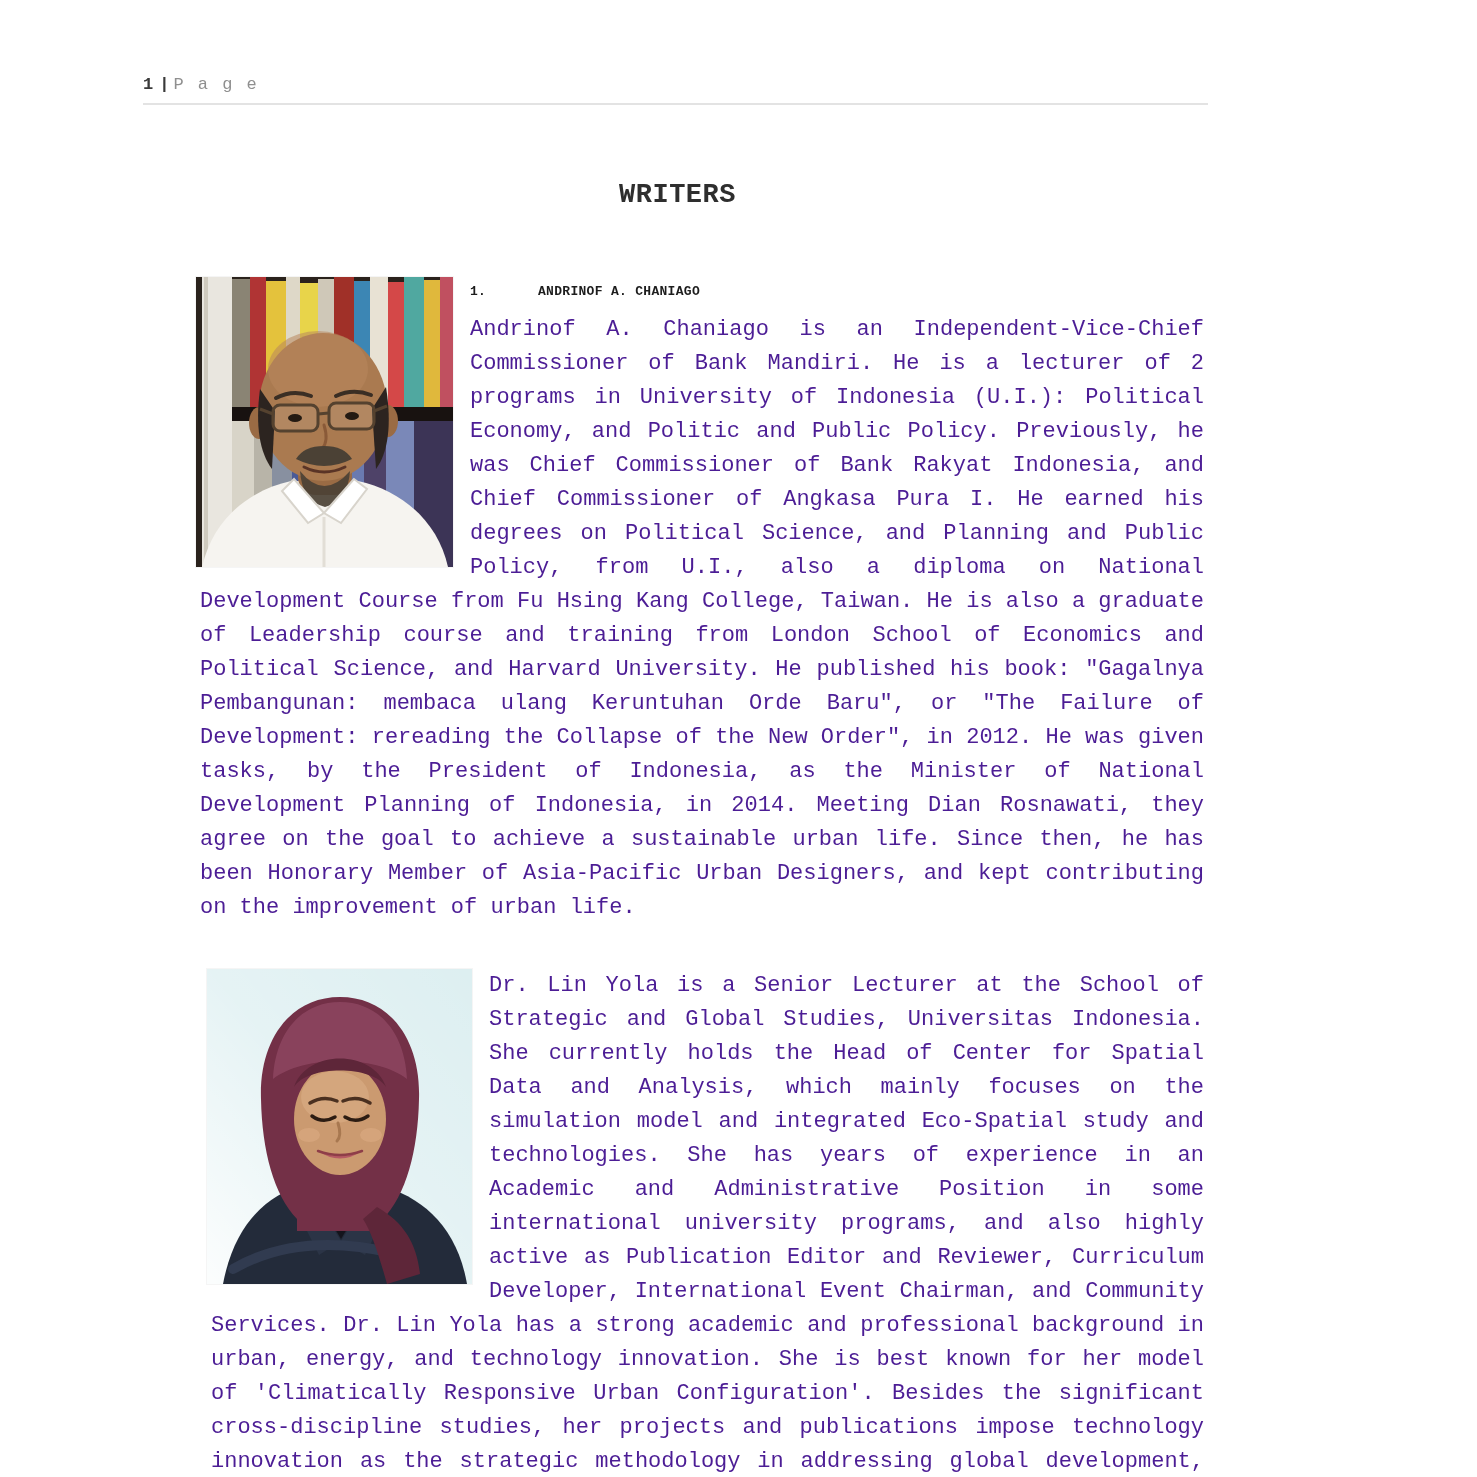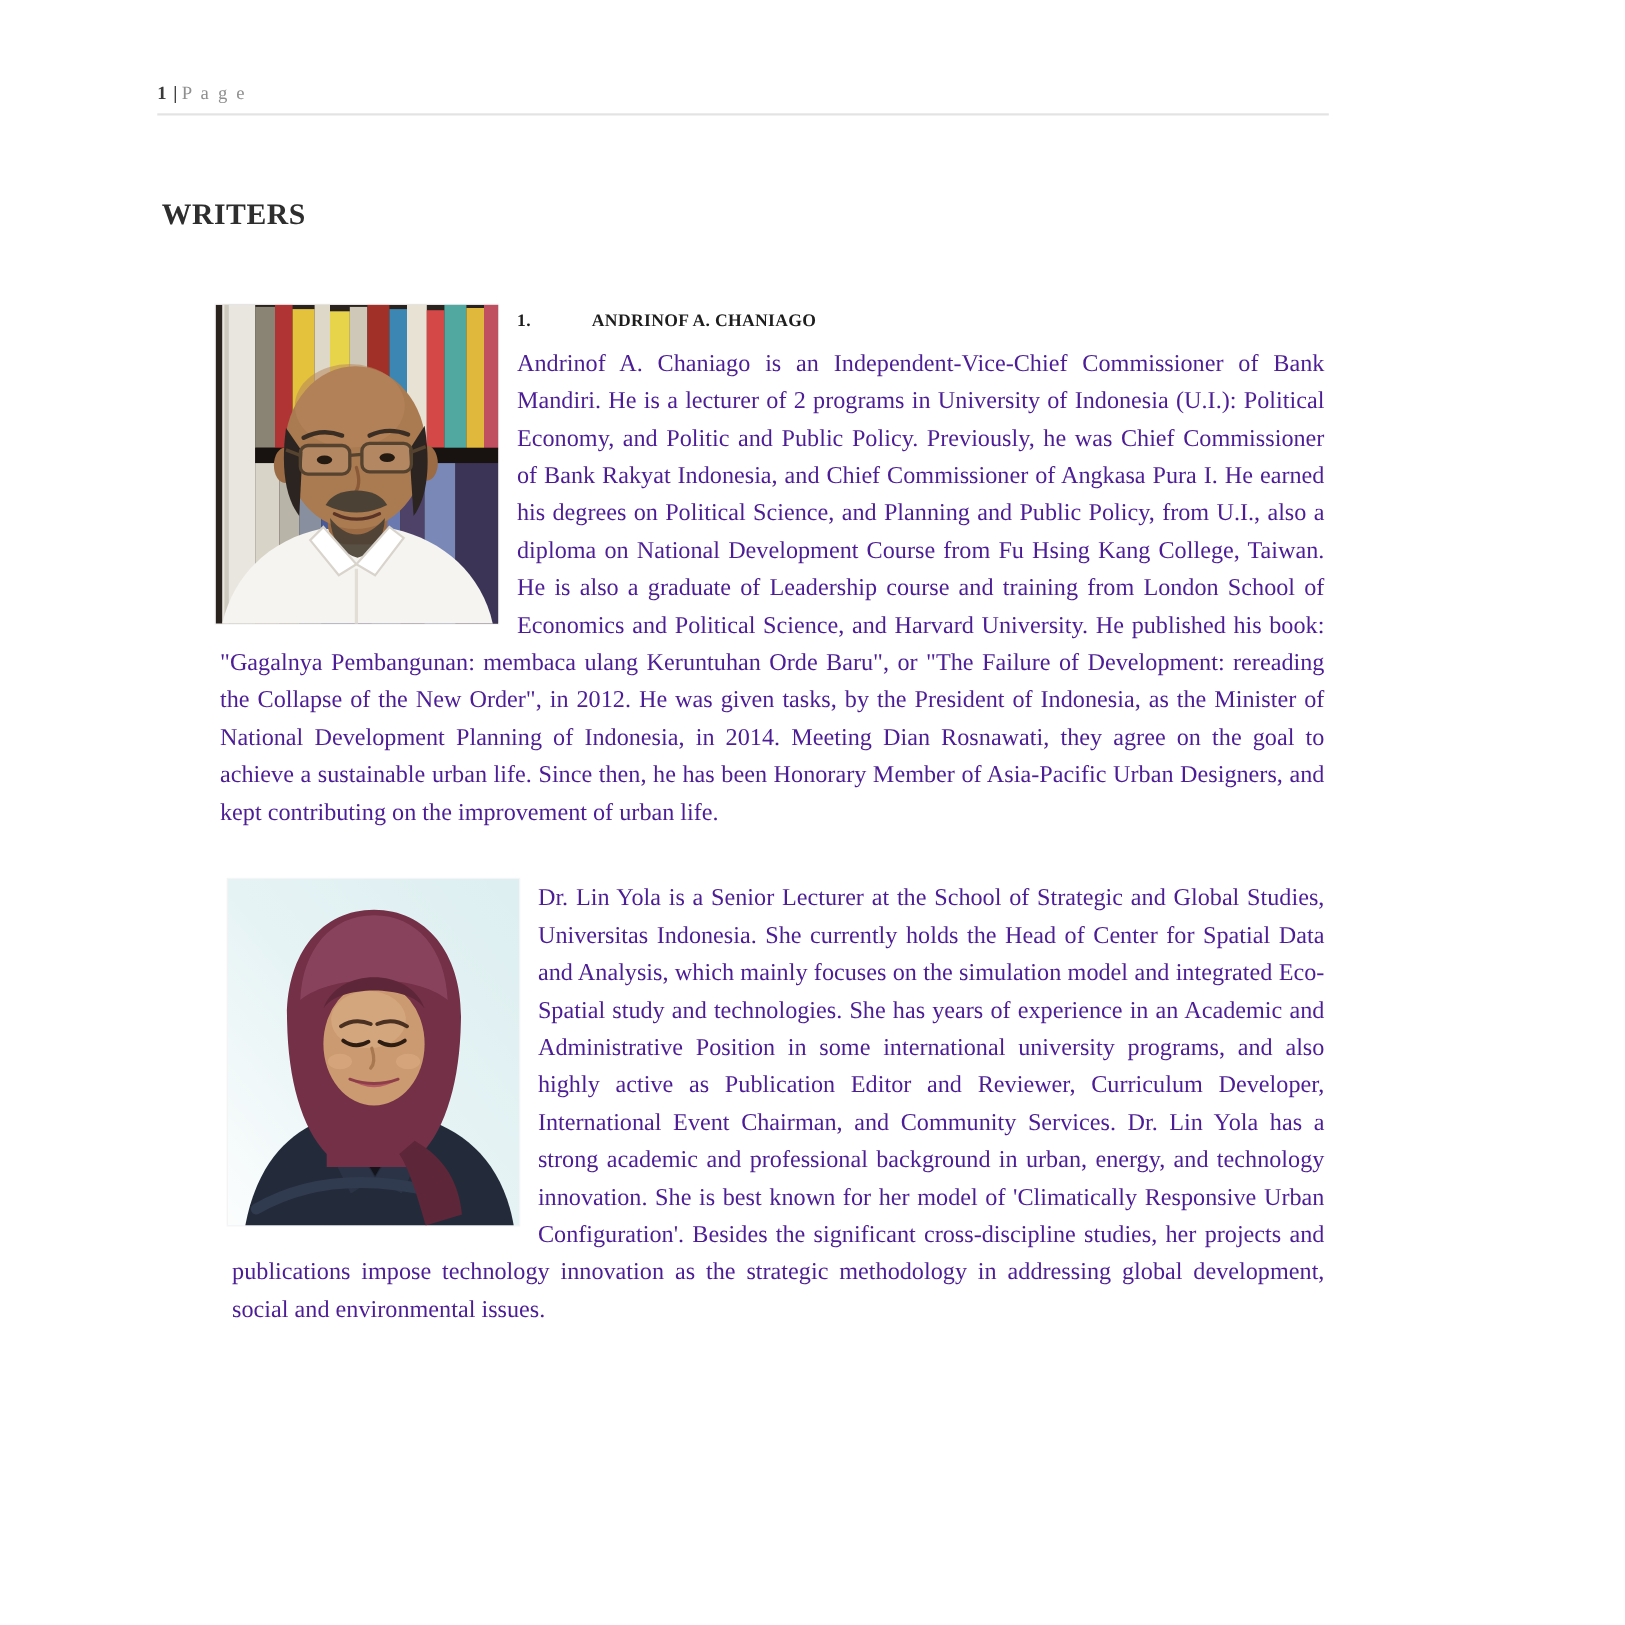--- a/index.html
+++ b/index.html
@@ -2,56 +2,56 @@
 <html><head>
 <meta charset="utf-8">
 <style>
   html,body { margin:0; padding:0; background:#ffffff; }
   .page {
     position: relative;
     width: 1355px;
     height: 1477px;
     background: #ffffff;
     overflow: hidden;
-    font-family: Liberation Serif, serif;
+    font-family: Liberation Mono, monospace;
   }
 
   
   .page-header {
     margin: 0 147px 0 143px;
     padding-top: 74px;
     padding-bottom: 7px;
     border-bottom: 2px solid #e3e3e3;
     font-size: 17px;
     line-height: 22px;
     color: #3c3c3c;
   }
   .page-header .num { font-weight: 700; color:#3a3a3a; }
   .page-header .sep { font-weight: 700; color:#3a3a3a; padding: 0 4px 0 6px; }
   .page-header .word { color: #8f8f8f; letter-spacing: 2px; }
 
   
   .doc-title {
     margin: 74px 147px 0 147px;
-    text-align: left;
+    text-align: center;
     font-size: 27px;
     line-height: 32px;
     font-weight: 700;
     letter-spacing: 0.5px;
     color: #2e2e2e;
   }
 
   
   .writer { color:#3f3f3f; }
   .writer-1 { margin: 66px 147px 0 196px; }
   .writer-2 { margin: 40px 147px 0 207px; }
 
   .writer h2 {
     margin: 16px 0 6px 0;
-    font-size: 16px;
+    font-size: 13px;
     line-height: 30px;
     font-weight: 700;
     color: #1d1d1d;
     letter-spacing: 0.3px;
   }
   .writer-1 h2 { padding-left: 6px; }
   .writer-2 h2 { padding-left: 9px; }
   .h-num { display:inline-block; }
   .writer-1 .h-num { width: 68px; }
   .writer-2 .h-num { width: 66px; }

